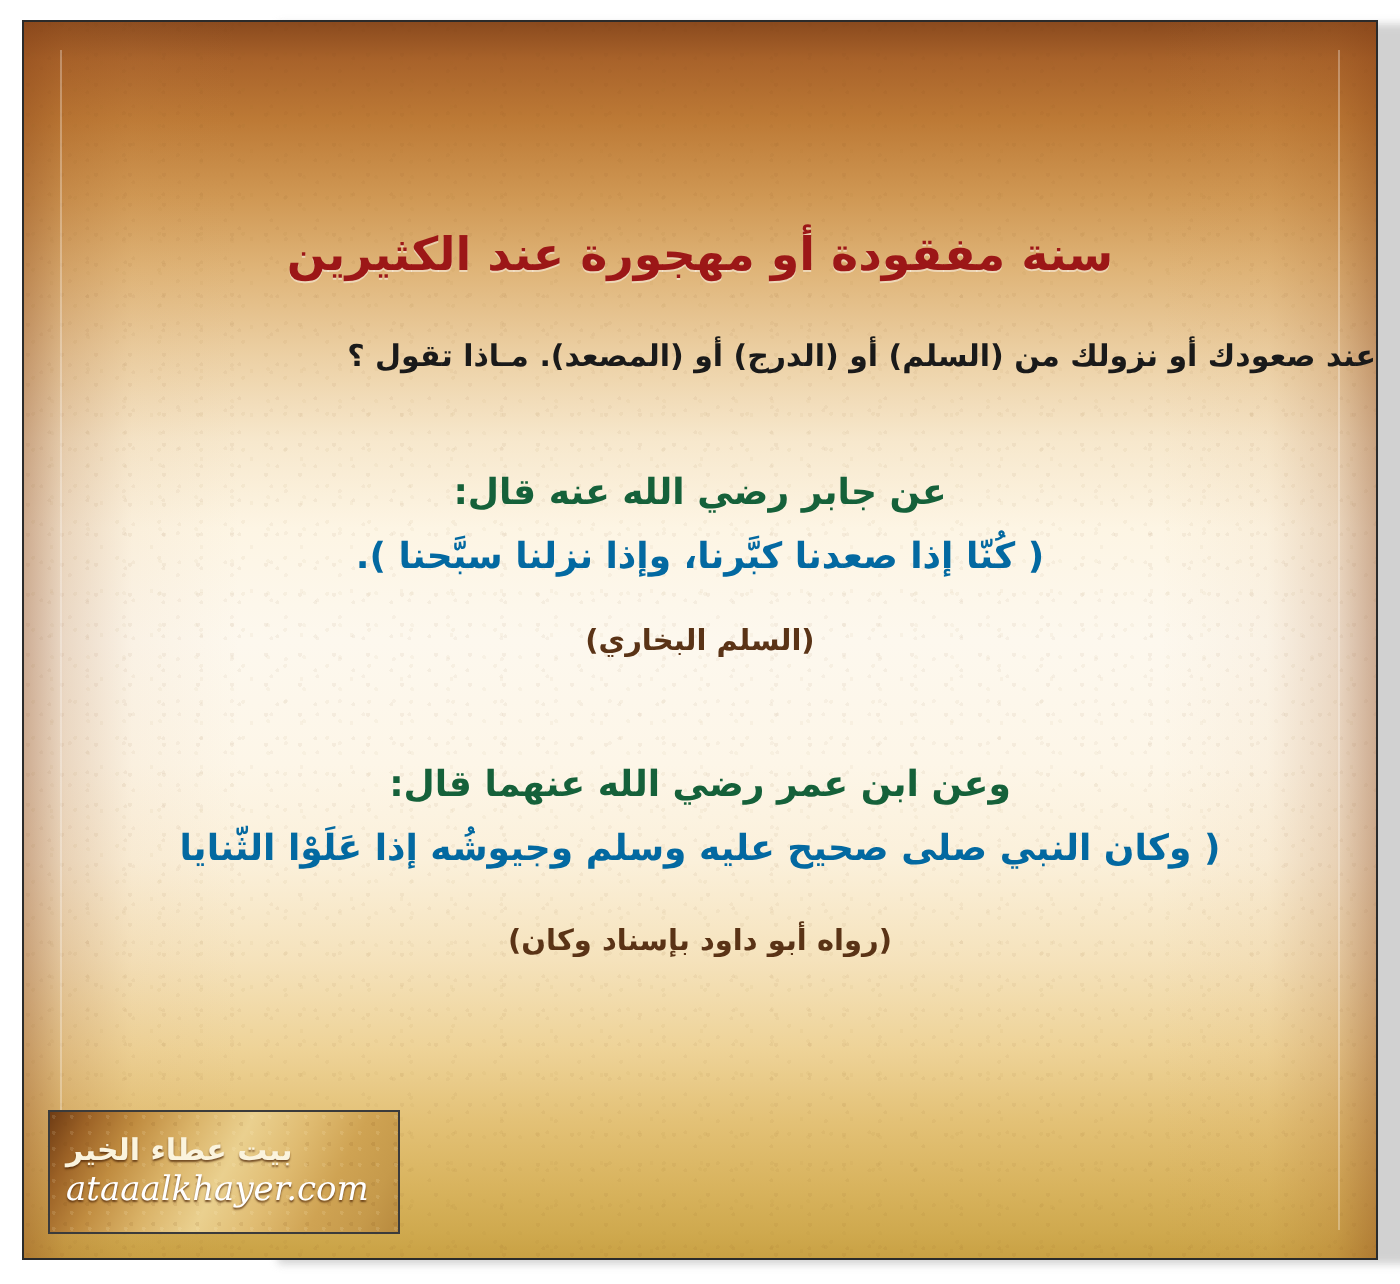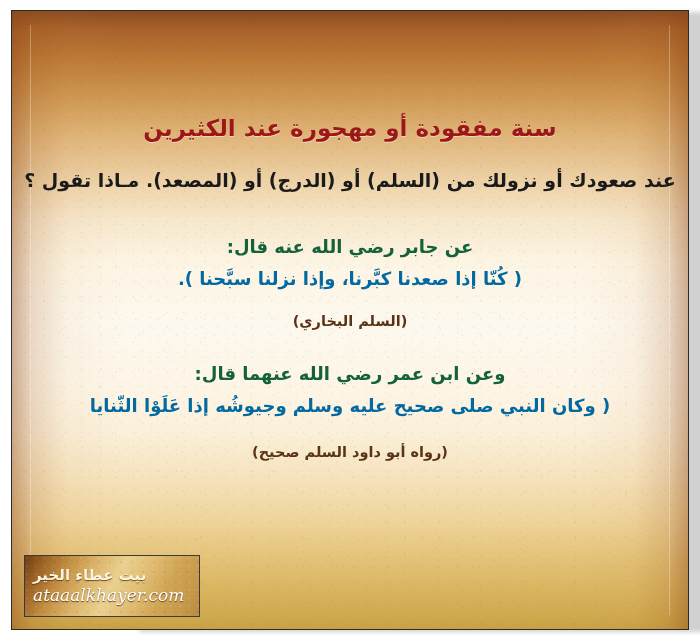--- a/index.html
+++ b/index.html
@@ -128,33 +128,34 @@
     font-weight: bold;
     color: #9c1717;
     letter-spacing: 0;
     text-shadow: 0 1px 0 rgba(255,255,255,.45);
   }
 
   .question {
     position: absolute;
     top: 158px;
     left: 0; right: 0;
-    font-size: 19px;
+    font-size: 15px;
     font-weight: bold;
     color: #1a1a1a;
+    text-align: right;
   }
 
   .hadith-block-1 {
     position: absolute;
     top: 225px;
     left: 0; right: 0;
   }
   .hadith-block-2 {
     position: absolute;
-    top: 352px;
+    top: 371px;
     left: 0; right: 0;
   }
 
   .narrator {
     font-size: 18px;
     font-weight: bold;
     color: #15613a;
     margin-bottom: 8px;
   }
 
@@ -278,21 +279,21 @@
 
       <div class="hadith-block-1">
         <div class="narrator">عن جابر رضي الله عنه قال:</div>
         <div class="hadith-text">( كُنّا إذا صعدنا كبَّرنا، وإذا نزلنا سبَّحنا ).</div>
         <div class="source">(السلم البخاري)</div>
       </div>
 
       <div class="hadith-block-2">
         <div class="narrator">وعن ابن عمر رضي الله عنهما قال:</div>
         <div class="hadith-text">( وكان النبي صلى صحيح عليه وسلم وجيوشُه إذا عَلَوْا الثّنايا</div>
-        <div class="source source-2">(رواه أبو داود السلم صحيح)</div>
+        <div class="source source-2">(رواه أبو داود بإسناد وكان)</div>
       </div>
 
     </div>
 
     <div class="watermark">
       <div class="watermark-tex"></div>
       <div class="wm-ar">بيت عطاء الخير</div>
       <div class="wm-en">ataaalkhayer.com</div>
     </div>
 

